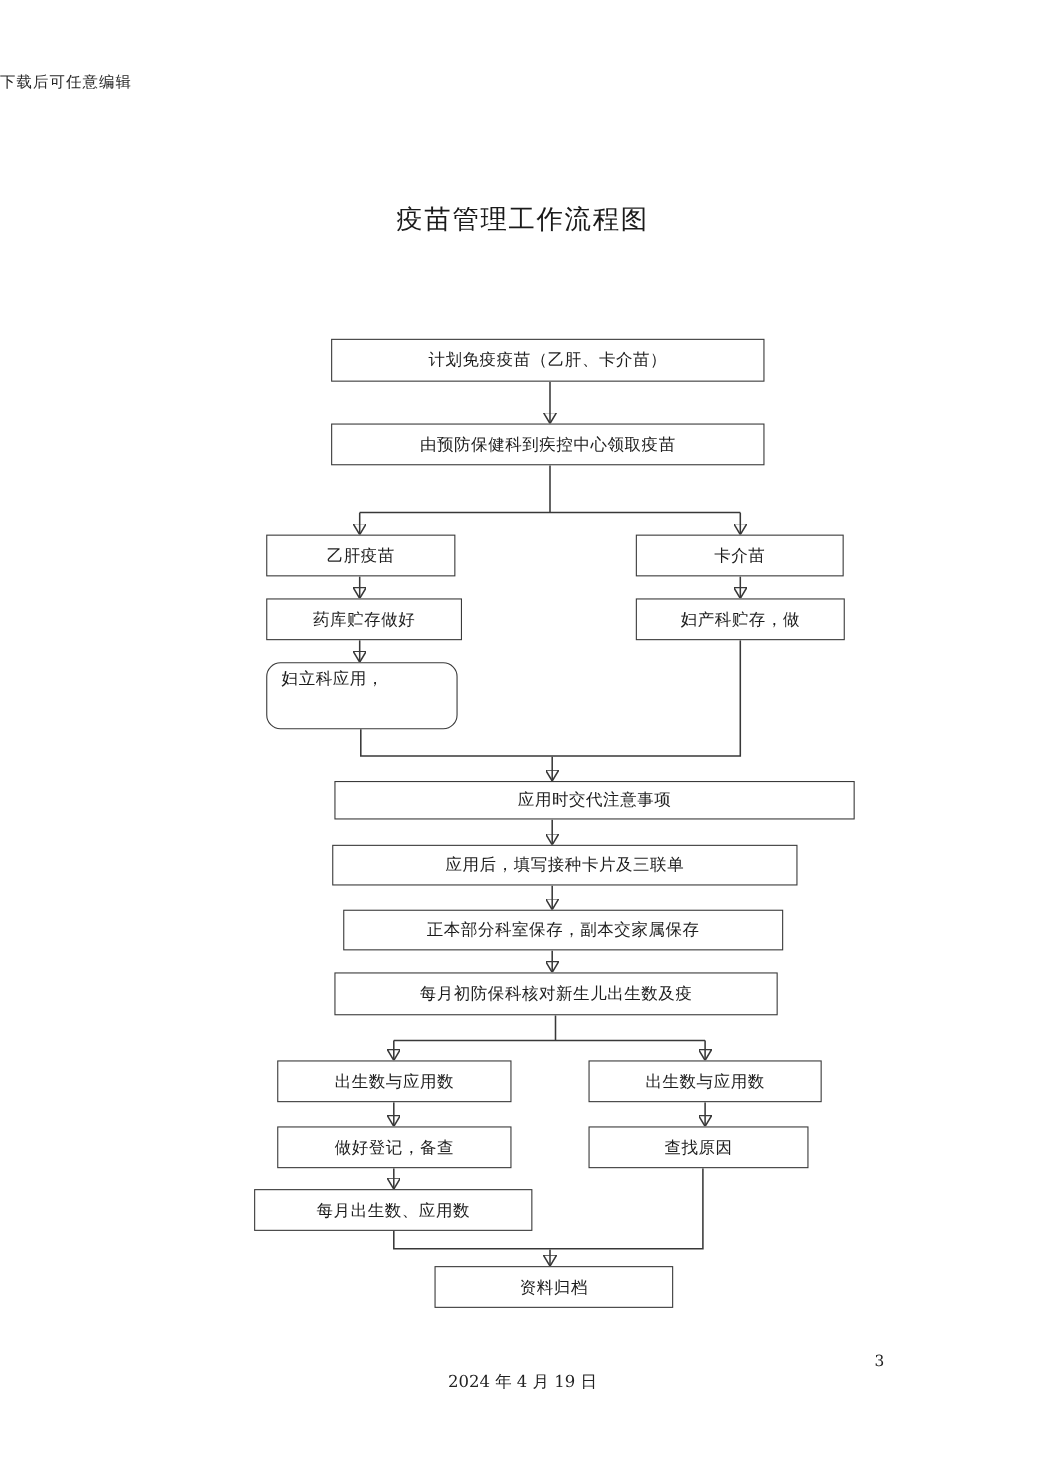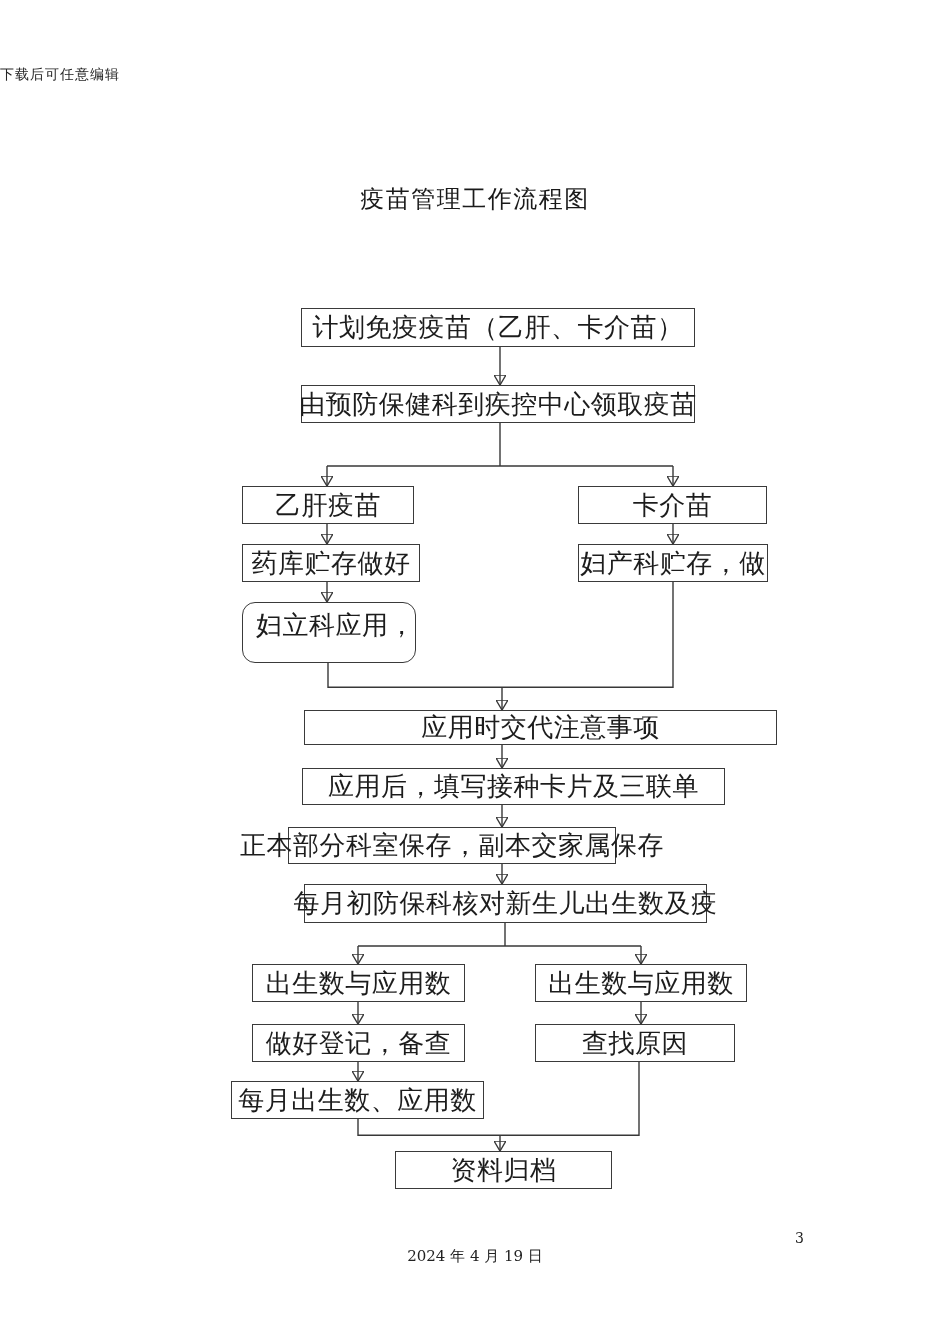--- a/index.html
+++ b/index.html
@@ -26,21 +26,21 @@
   }
   .connectors path{
     stroke:#383838;stroke-width:1.4;fill:none;
   }
   .node{
     position:absolute;
     box-sizing:border-box;
     border:1.6px solid #3a3a3a;
     background:#ffffff;
     display:flex;align-items:center;justify-content:center;
-    font-size:26px;color:#1c1c1c;letter-spacing:0.5px;
+    font-size:15px;color:#1c1c1c;letter-spacing:0.5px;
     white-space:nowrap;
   }
   .node.top-left{
     align-items:flex-start;justify-content:flex-start;
     padding:5px 0 0 13px;
     border-radius:13px;
   }
   .footer-date{
     position:absolute;left:0;top:1247px;width:950px;
     text-align:center;
@@ -91,21 +91,21 @@
 
   <div class="node" style="left:301px;top:308px;width:394px;height:39px">计划免疫疫苗（乙肝、卡介苗）</div>
   <div class="node" style="left:301px;top:385px;width:394px;height:38px">由预防保健科到疾控中心领取疫苗</div>
   <div class="node" style="left:242px;top:486px;width:172px;height:38px">乙肝疫苗</div>
   <div class="node" style="left:578px;top:486px;width:189px;height:38px">卡介苗</div>
   <div class="node" style="left:242px;top:544px;width:178px;height:38px">药库贮存做好</div>
   <div class="node" style="left:578px;top:544px;width:190px;height:38px">妇产科贮存，做</div>
   <div class="node top-left" style="left:242px;top:602px;width:174px;height:61px">妇立科应用，</div>
   <div class="node" style="left:304px;top:710px;width:473px;height:35px">应用时交代注意事项</div>
   <div class="node" style="left:302px;top:768px;width:423px;height:37px">应用后，填写接种卡片及三联单</div>
-  <div class="node" style="left:288px;top:827px;width:328px;height:37px">正本部分科室保存，副本交家属保存</div>
+  <div class="node" style="left:312px;top:827px;width:400px;height:37px">正本部分科室保存，副本交家属保存</div>
   <div class="node" style="left:304px;top:884px;width:403px;height:39px">每月初防保科核对新生儿出生数及疫</div>
   <div class="node" style="left:252px;top:964px;width:213px;height:38px">出生数与应用数</div>
   <div class="node" style="left:535px;top:964px;width:212px;height:38px">出生数与应用数</div>
   <div class="node" style="left:252px;top:1024px;width:213px;height:38px">做好登记，备查</div>
   <div class="node" style="left:535px;top:1024px;width:200px;height:38px">查找原因</div>
   <div class="node" style="left:231px;top:1081px;width:253px;height:38px">每月出生数、应用数</div>
   <div class="node" style="left:395px;top:1151px;width:217px;height:38px">资料归档</div>
 
   <div class="footer-date">2024 年 4 月 19 日</div>
   <div class="page-number">3</div>

